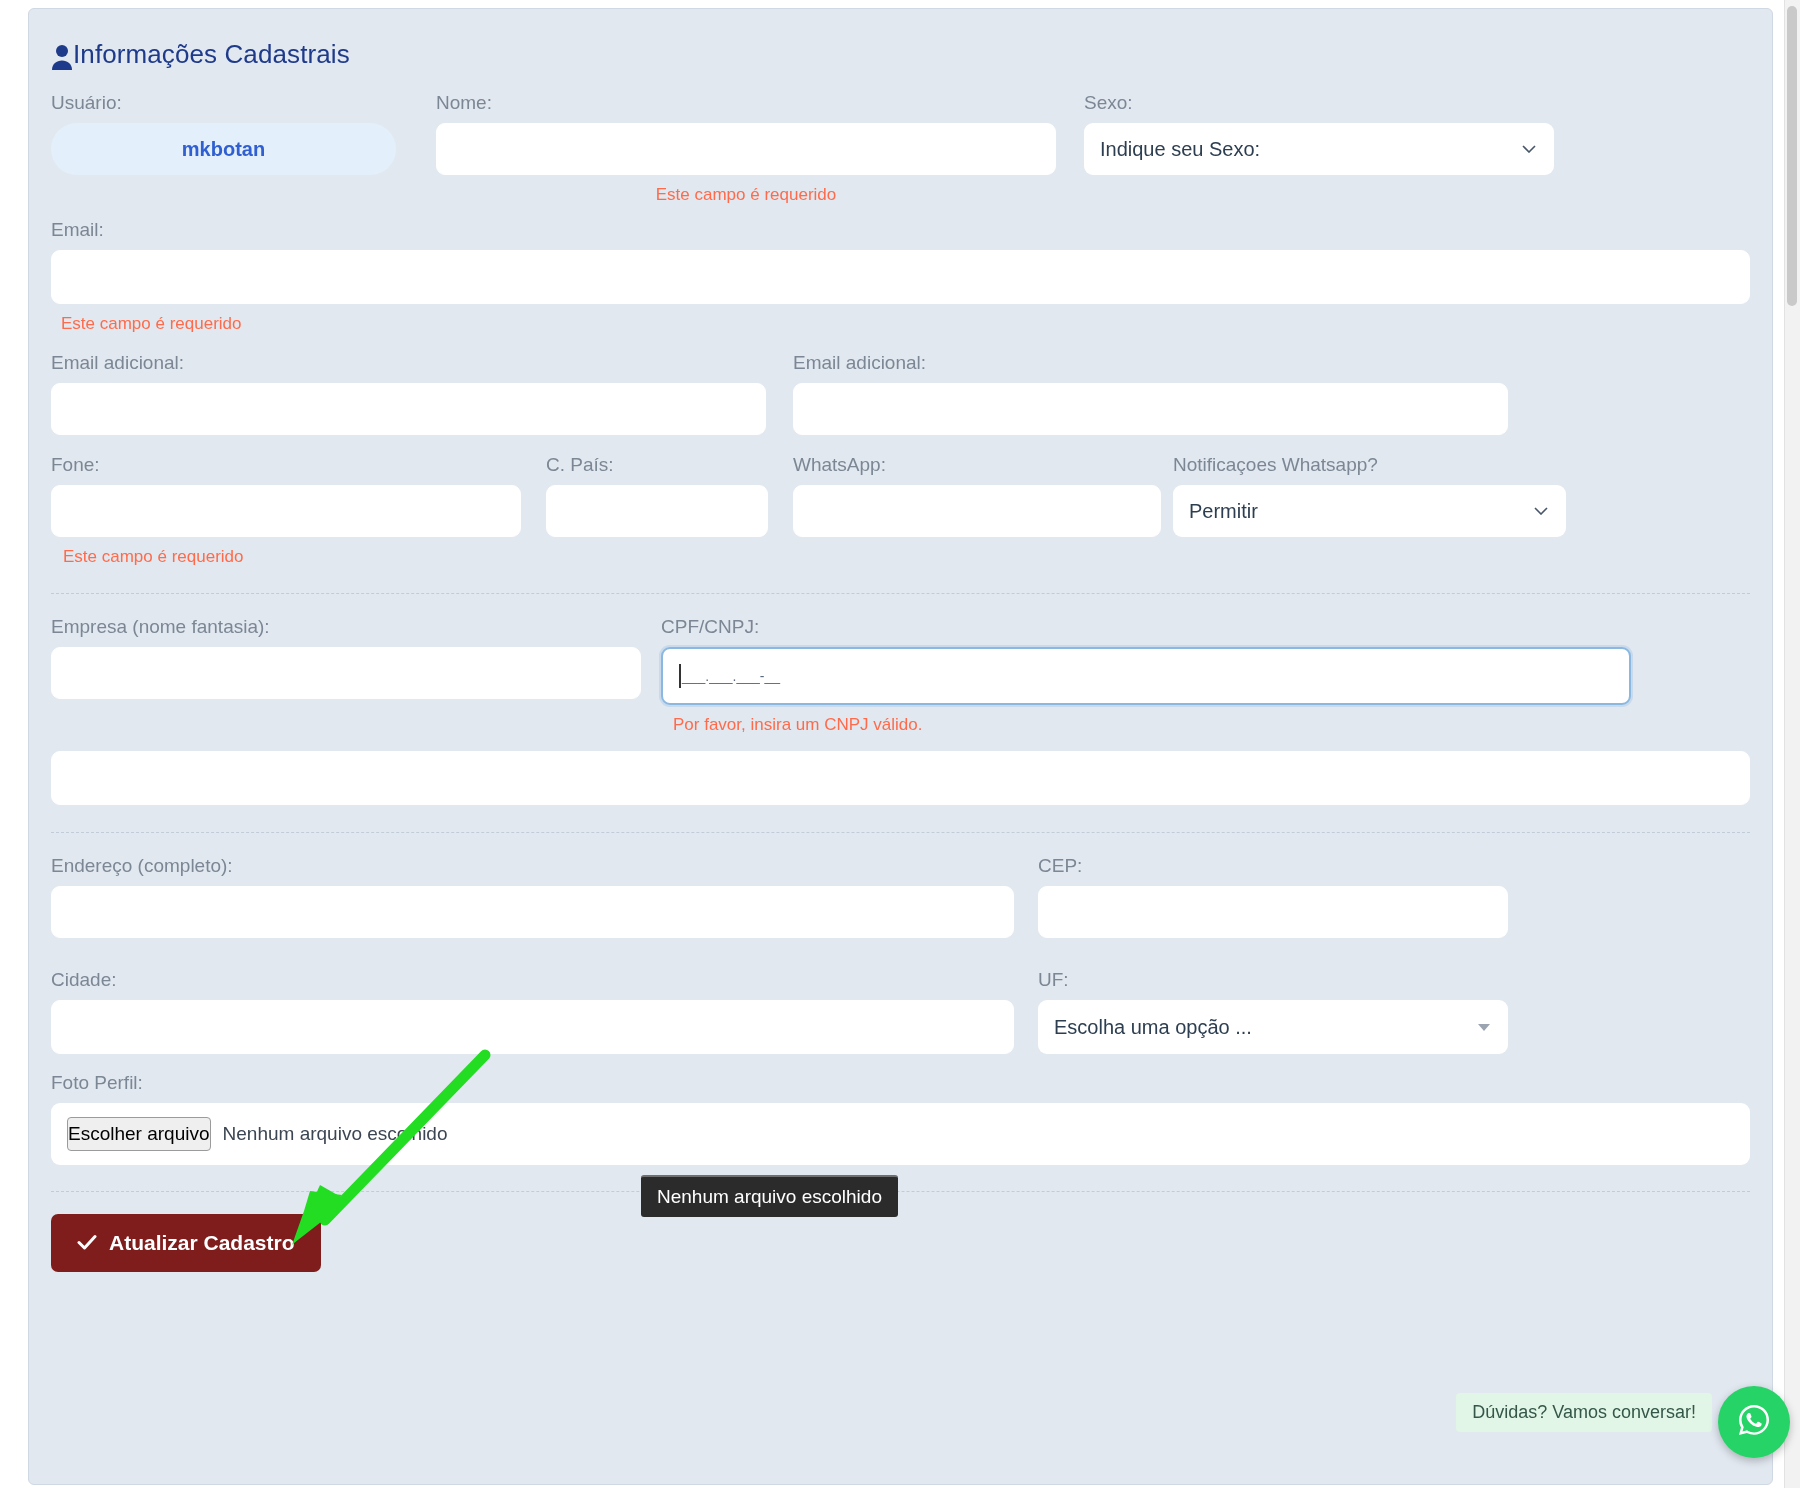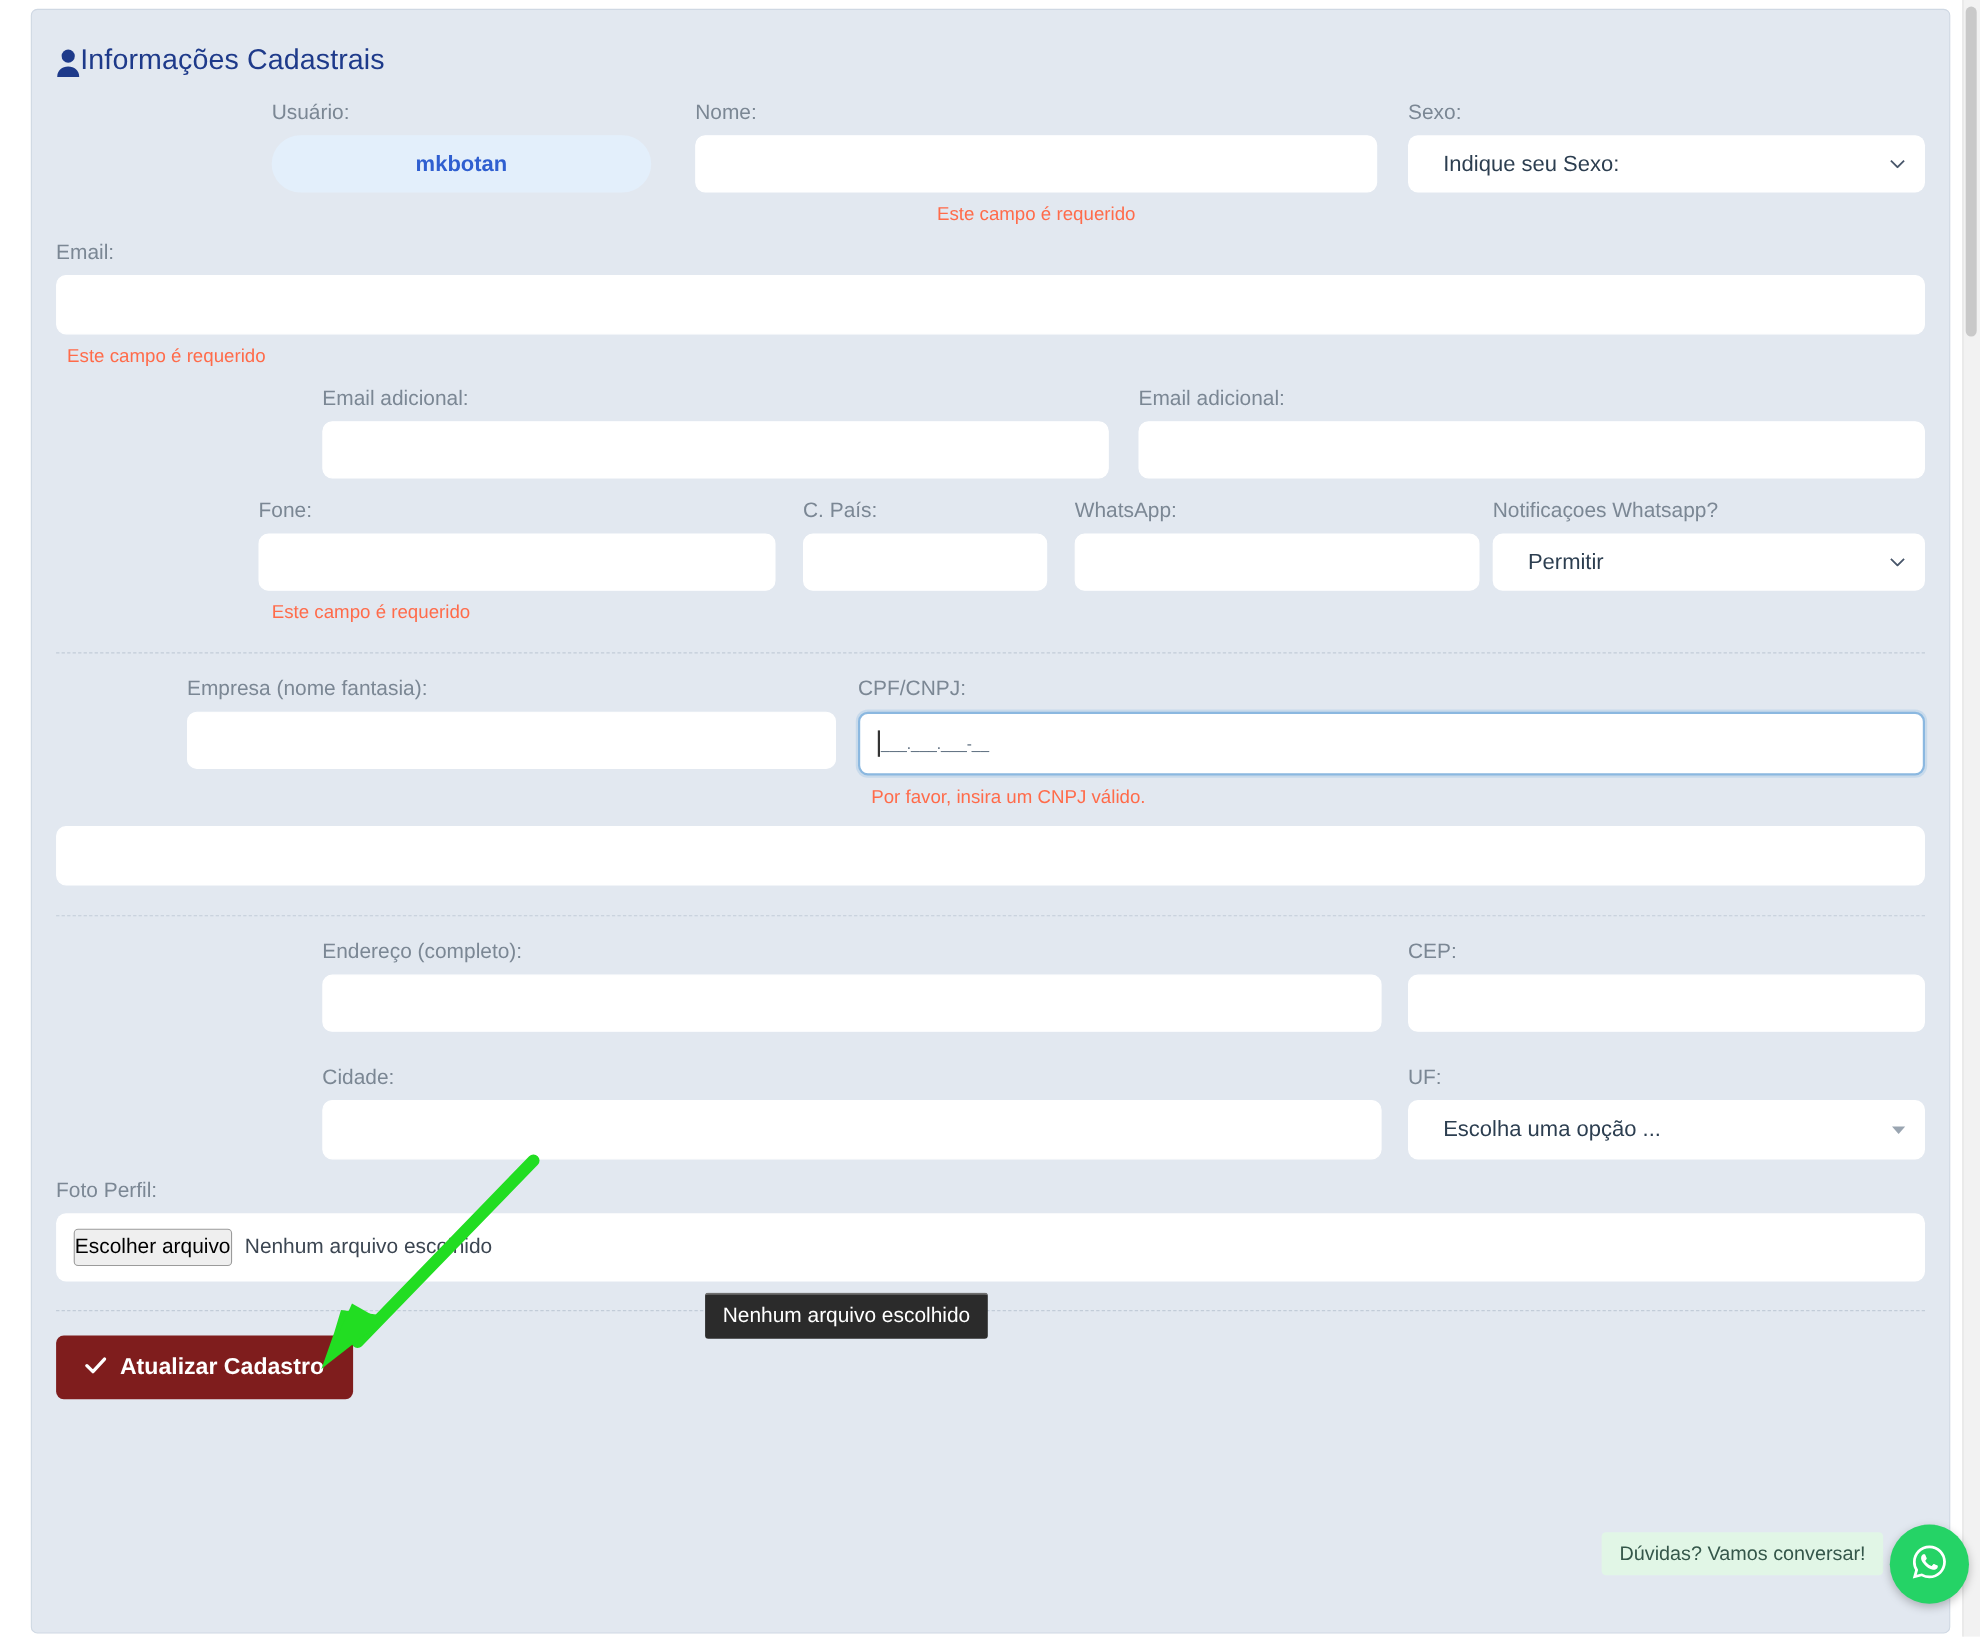--- a/index.html
+++ b/index.html
@@ -67,21 +67,21 @@
     padding: 0 16px;
     outline: none;
     font-family: "Liberation Sans", sans-serif;
   }
   .err {
     color: #ff6b4a;
     font-size: 17px;
     margin-top: 10px;
     display: block;
   }
-  .row { display: flex; justify-content: flex-end; }
+  .row { display: flex; }
 
   
   .user-pill {
     width: 345px;
     height: 52px;
     border-radius: 26px;
     background: #e3effb;
     color: #2f5fd0;
     font-size: 20px;
     font-weight: bold;
@@ -91,21 +91,21 @@
   }
 
   
   .sel {
     position: relative;
     height: 52px;
     background: #ffffff;
     border-radius: 9px;
     display: flex;
     align-items: center;
-    padding: 0 32px;
+    padding: 0 16px;
     font-size: 20px;
     color: #2c3e50;
   }
   .chev {
     position: absolute;
     right: 18px;
     top: 50%;
     margin-top: -4px;
     width: 14px; height: 8px;
   }

